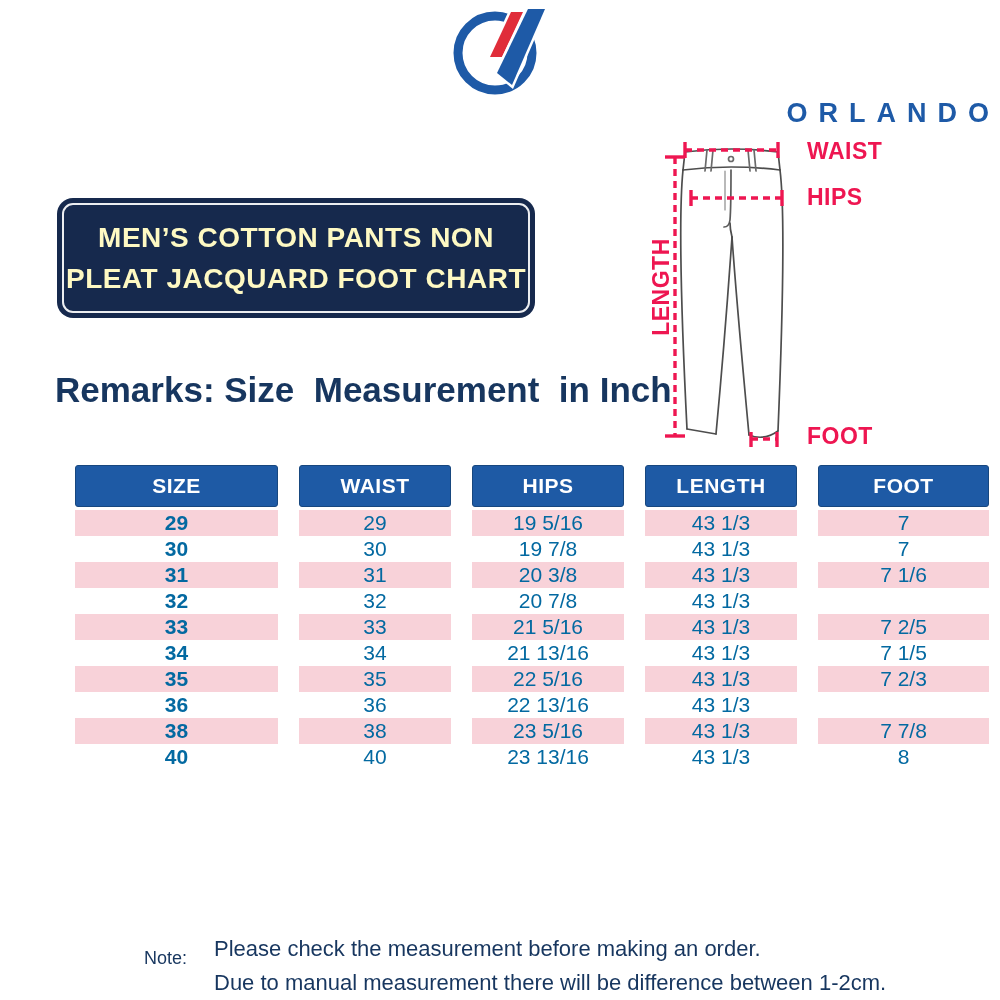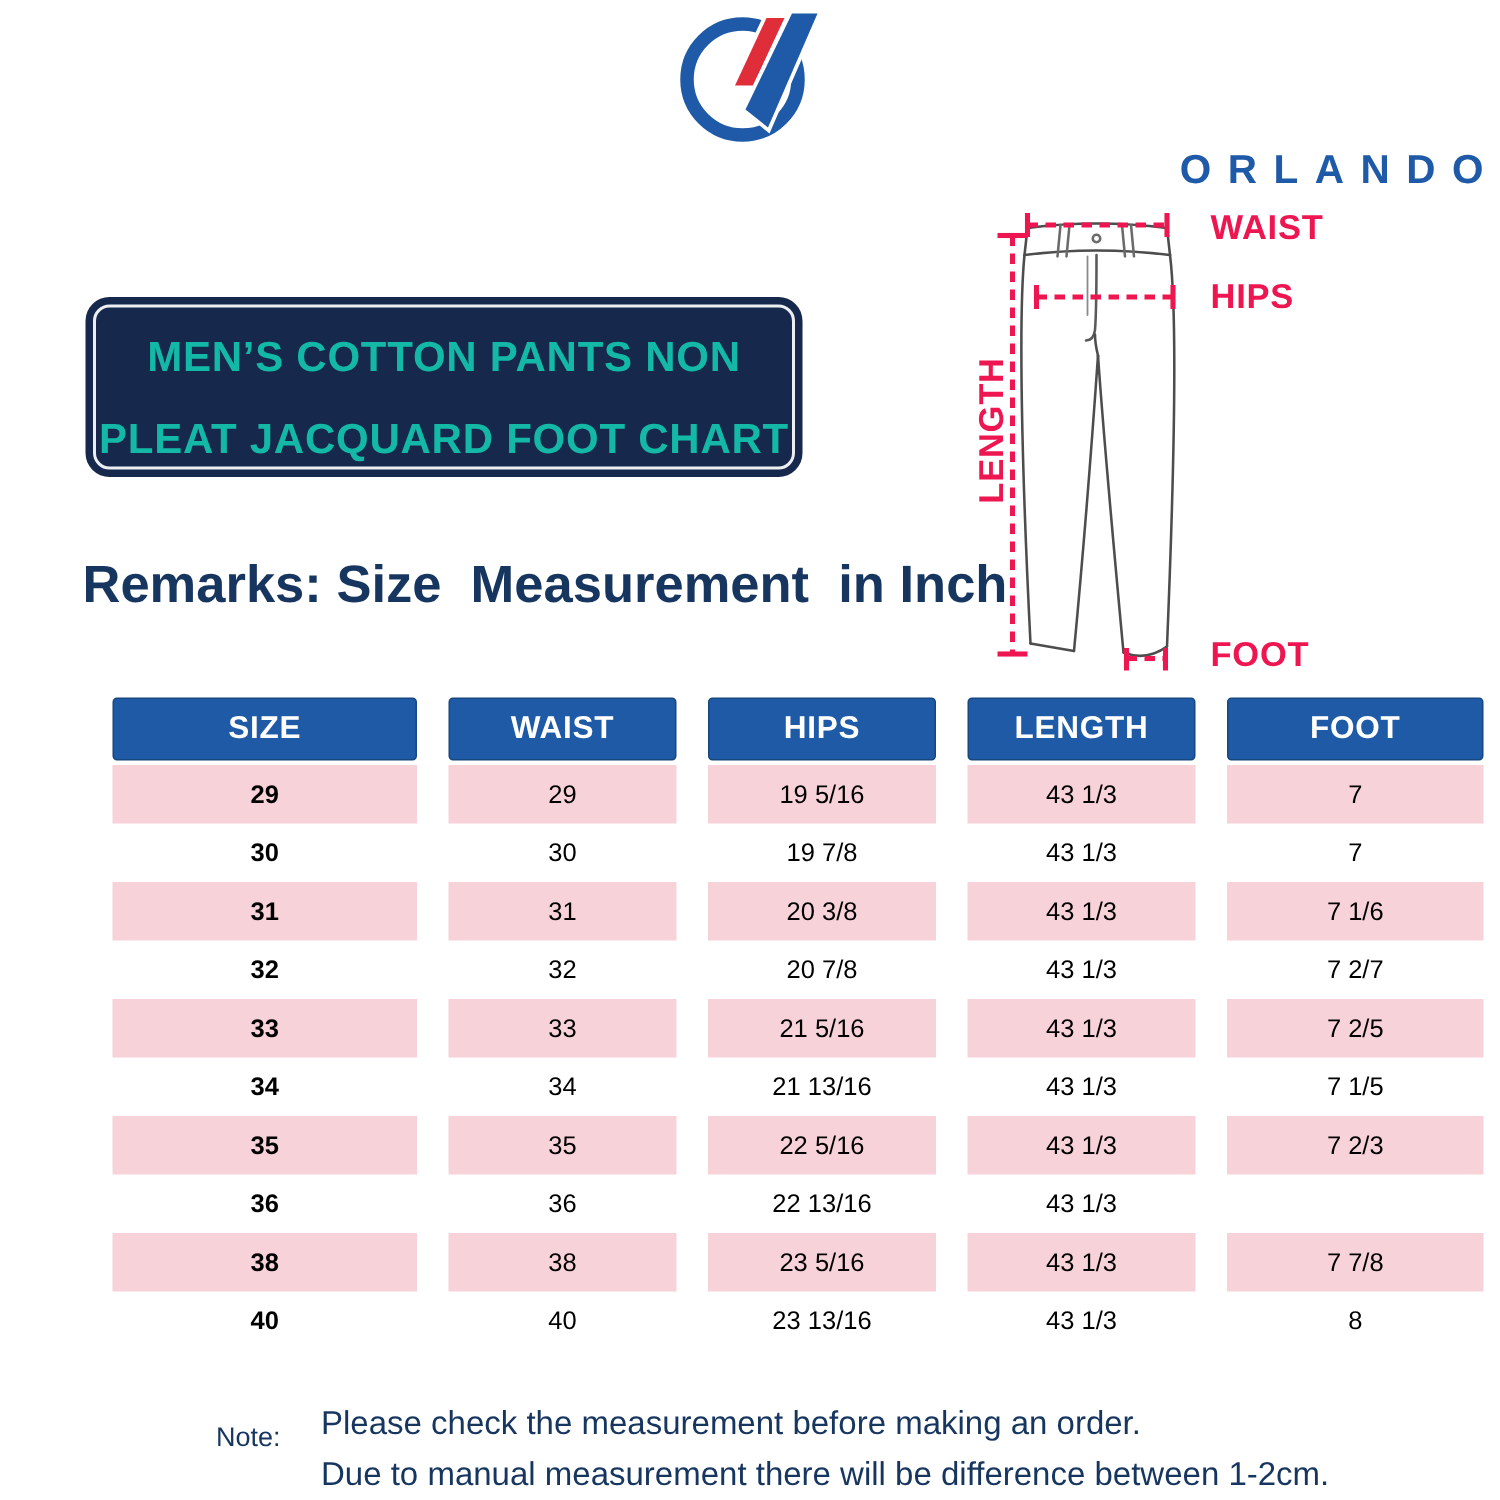--- a/index.html
+++ b/index.html
@@ -28,22 +28,22 @@
     border-radius:16px;
     padding:5px;
   }
   .title-inner {
     width:100%; height:100%;
     border:2px solid rgba(255,255,255,.92);
     border-radius:11px;
     display:flex; flex-direction:column; align-items:center; justify-content:center;
   }
   .title-line {
-    color:#14b8a6; font-weight:bold; font-size:28px; line-height:41px;
-    letter-spacing:.5px; white-space:nowrap;margin-top:14px;
+    color:#fef9c3; font-weight:bold; font-size:28px; line-height:41px;
+    letter-spacing:.5px; white-space:nowrap;
   }
 
   
   .remarks {
     position:absolute; left:55px; top:370px;
     font-size:35px; font-weight:bold;
     color:var(--text-navy);
     white-space:pre;
   }
 
@@ -71,23 +71,23 @@
   .thead { margin-bottom:3px; }
   .th {
     height:42px;
     background:var(--header-blue);
     border:1px solid #17477f;
     border-radius:3px;
     color:#ffffff; font-weight:bold; font-size:21px; letter-spacing:.5px;
     display:flex; align-items:center; justify-content:center;
   }
   .td {
-    height:39px;
+    height:26px;
     display:flex; align-items:center; justify-content:center;
-    font-size:17px; color:#000000;
+    font-size:21px; color:#0369a1;
   }
   .row-pink .td { background:var(--row-pink); }
   .td-size { font-weight:bold; }
 
   
   .note-label {
     position:absolute; left:144px; top:948px;
     font-size:18px; color:var(--text-navy);
   }
   .note-lines {
@@ -191,21 +191,20 @@
         <div class="td">31</div>
         <div class="td">20 3/8</div>
         <div class="td">43 1/3</div>
         <div class="td">7 1/6</div>
       </div>
       <div class="trow row-white">
         <div class="td td-size">32</div>
         <div class="td">32</div>
         <div class="td">20 7/8</div>
         <div class="td">43 1/3</div>
-        <div class="td">7 2/7</div>
       </div>
       <div class="trow row-pink">
         <div class="td td-size">33</div>
         <div class="td">33</div>
         <div class="td">21 5/16</div>
         <div class="td">43 1/3</div>
         <div class="td">7 2/5</div>
       </div>
       <div class="trow row-white">
         <div class="td td-size">34</div>

